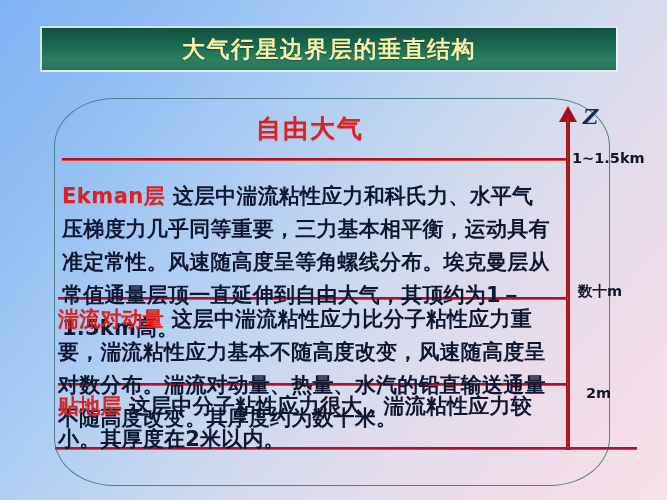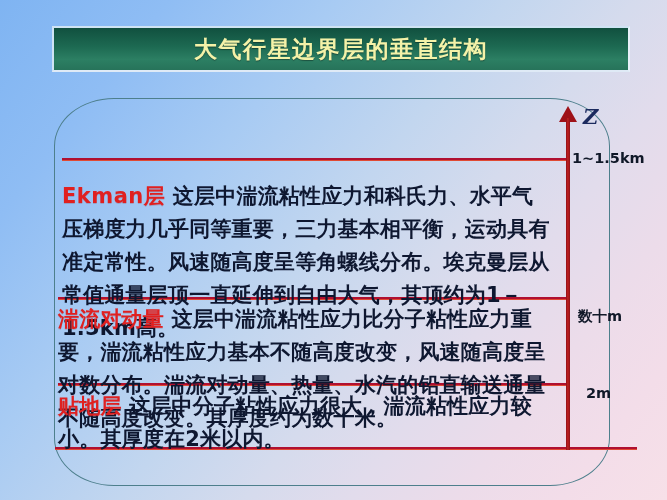--- a/index.html
+++ b/index.html
@@ -27,21 +27,21 @@
         #e2dcec 70%,
         #ecdcea 80%,
         #f3dde9 90%,
         #f7e0e8 100%);
     overflow: hidden;
   }
 
   
   #title-bar {
     position: absolute;
-    left: 52px;
+    left: 40px;
     top: 26px;
     width: 578px;
     height: 46px;
     box-sizing: border-box;
     background: linear-gradient(180deg, #11503f 0%, #1d6a52 45%, #2c7f63 75%, #27735a 100%);
     border: 2px solid #cfe3f3;
     border-right-color: #e8f1fa;
     border-bottom-color: #dfeaf6;
     display: flex;
     align-items: center;
@@ -127,21 +127,21 @@
 
   
   .tick-label {
     position: absolute;
     color: #101828;
     font-size: 14.5px;
     font-weight: bold;
     white-space: nowrap;
   }
   #tick-top  { left: 572px; top: 150px; text-align: right; }
-  #tick-mid  { left: 578px; top: 307px; font-family: "DejaVu Sans", "Liberation Sans", sans-serif; }
+  #tick-mid  { left: 578px; top: 282px; font-family: "DejaVu Sans", "Liberation Sans", sans-serif; }
   #tick-low  { left: 578px; top: 385px; margin-left: 8px; }
 
   
   .layer-block {
     position: absolute;
     color: #111a33;
     font-size: 21px;
     font-weight: bold;
     line-height: 33px;
     letter-spacing: 0.2px;
@@ -165,20 +165,21 @@
 <body>
 
 <div id="slide">
 
   <div id="title-bar">
     <div id="title-text">大气行星边界层的垂直结构</div>
   </div>
 
   <div id="content-frame"></div>
 
+  <div id="free-atm">自由大气</div>
 
   <div class="divider" id="divider-1"></div>
   <div class="divider" id="divider-2"></div>
   <div class="divider" id="divider-3"></div>
   <div class="divider" id="divider-4"></div>
 
   <div id="z-arrow-head"></div>
   <div id="z-axis"></div>
   <div id="z-label">Z</div>
 

